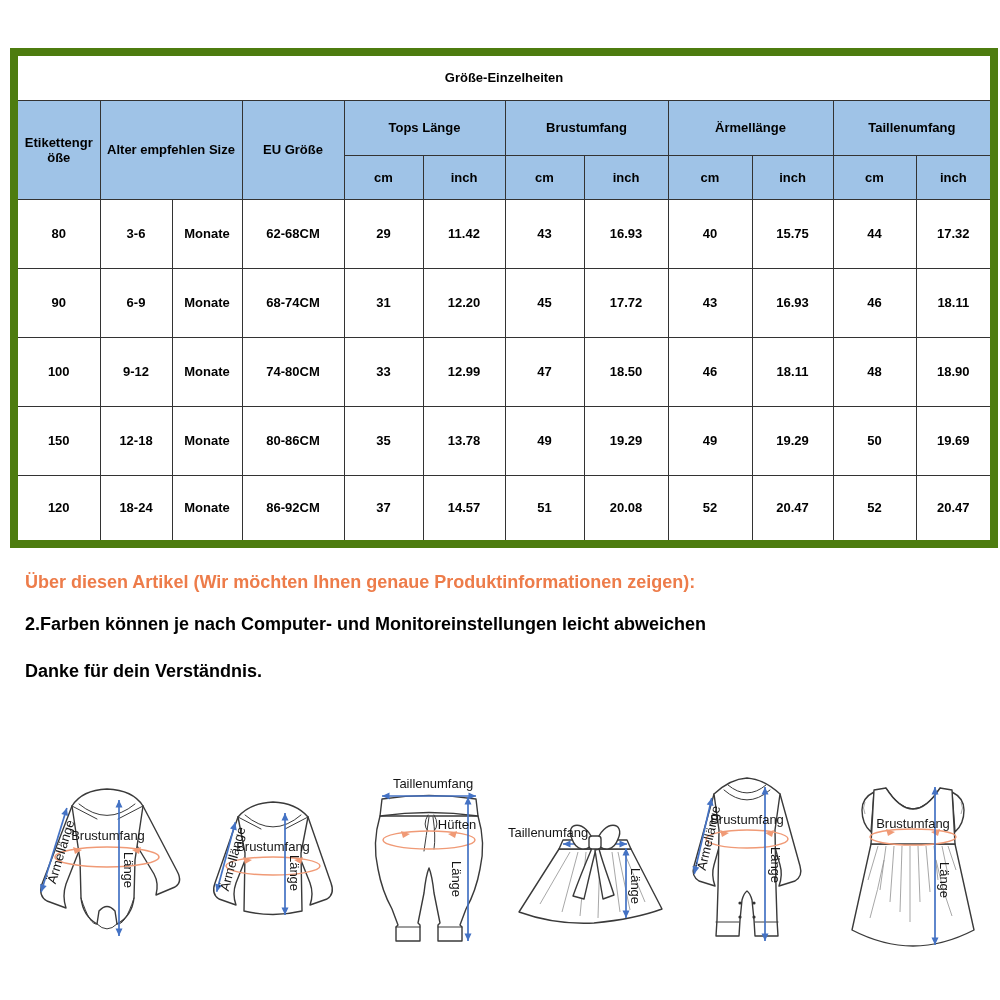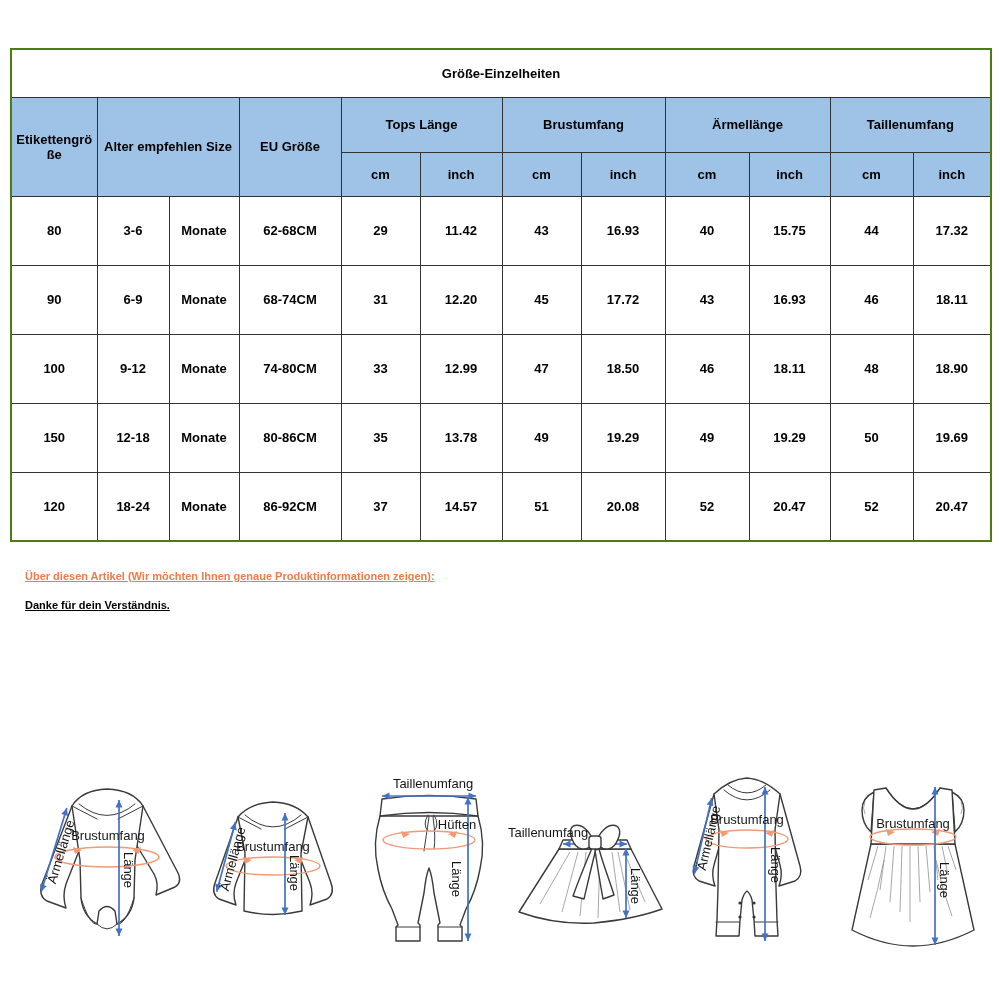--- a/index.html
+++ b/index.html
@@ -1,33 +1,33 @@
 <!DOCTYPE html>
 <html><head>
 <meta charset="utf-8">
 <style>
   html,body { margin:0; padding:0; background:#fff; }
   body { width:1000px; height:1000px; position:relative; font-family:"Liberation Sans",sans-serif; color:#000; }
 
   
   table.size { position:absolute; left:10px; top:48px; width:980px; border-collapse:collapse;
-               table-layout:fixed; border:2px solid #4d7c0f; }
+               table-layout:fixed; border:8px solid #4d7c0f; }
   table.size td { border:1px solid #333; text-align:center; vertical-align:middle;
                   font-size:13px; font-weight:bold; padding:0 3px;
                   overflow-wrap:break-word; word-break:break-word; }
   tr.title-row { height:48px; }
   tr.title-row td { background:#fff; }
   tr.hdr1 { height:55px; }
   tr.hdr2 { height:44px; }
   td.hdr { background:#9FC3E7; }
   tr.data-row { height:69px;padding-left:12px; }
 
   
   .notes { position:absolute; left:25px; top:566px; width:952px; }
-  .notes p { margin:0 0 13px 0; font-size:11px; font-weight:bold; line-height:1.85;text-decoration:underline; }
+  .notes p { margin:0 0 13px 0; font-size:18px; font-weight:bold; line-height:1.85; }
   .notes p.heading { color:#ED7C4A; margin-bottom:9px; }
   .notes p.thanks { margin-bottom:0; }
 
   
   .diagrams { position:absolute; left:0; top:762px; width:1000px; height:238px; }
   .diagrams svg { position:absolute; overflow:visible; }
   .outline { fill:#fff; stroke:#3a3a3a; stroke-width:1.4; stroke-linejoin:round; }
   .detail  { fill:none; stroke:#3a3a3a; stroke-width:1; stroke-linecap:round; }
   .thin    { fill:none; stroke:#909090; stroke-width:0.8; }
   .blue line { stroke:#4472C4; stroke-width:1.7; }
@@ -148,20 +148,21 @@
       <td>52</td>
       <td>20.47</td>
       <td>52</td>
       <td>20.47</td>
     </tr>
   </tbody>
     </table>
 
   <div class="notes">
     <p class="heading">Über diesen Artikel (Wir möchten Ihnen genaue Produktinformationen zeigen):</p>
+    <p>2.Farben können je nach Computer- und Monitoreinstellungen leicht abweichen</p>
     <p class="thanks">Danke für dein Verständnis.</p>
   </div>
 
   <div class="diagrams">
 
     <svg style="left:20px;top:18px" width="175" height="175" viewBox="0 0 175 175">
       <path class="outline" d="M52,26 L22,104 Q18,116 27,121 L46,128 Q42,116 46,104 L68,48 Z"></path>
       <path class="outline" d="M123,26 L157,91 Q163,102 155,107 L136,115 Q139,103 134,94 L105,46 Z"></path>
       <path class="outline" d="M52,26 Q62,10 87,9 Q113,10 123,26 L115,80 L114,118 Q112,136 97,144 L95,131 Q87,122 79,131 L77,144 Q63,136 61,118 L60,80 Z"></path>
       <path class="detail" d="M61,118 Q70,146 77,144 M114,118 Q105,146 97,144 M77,144 Q87,154 97,144"></path>

